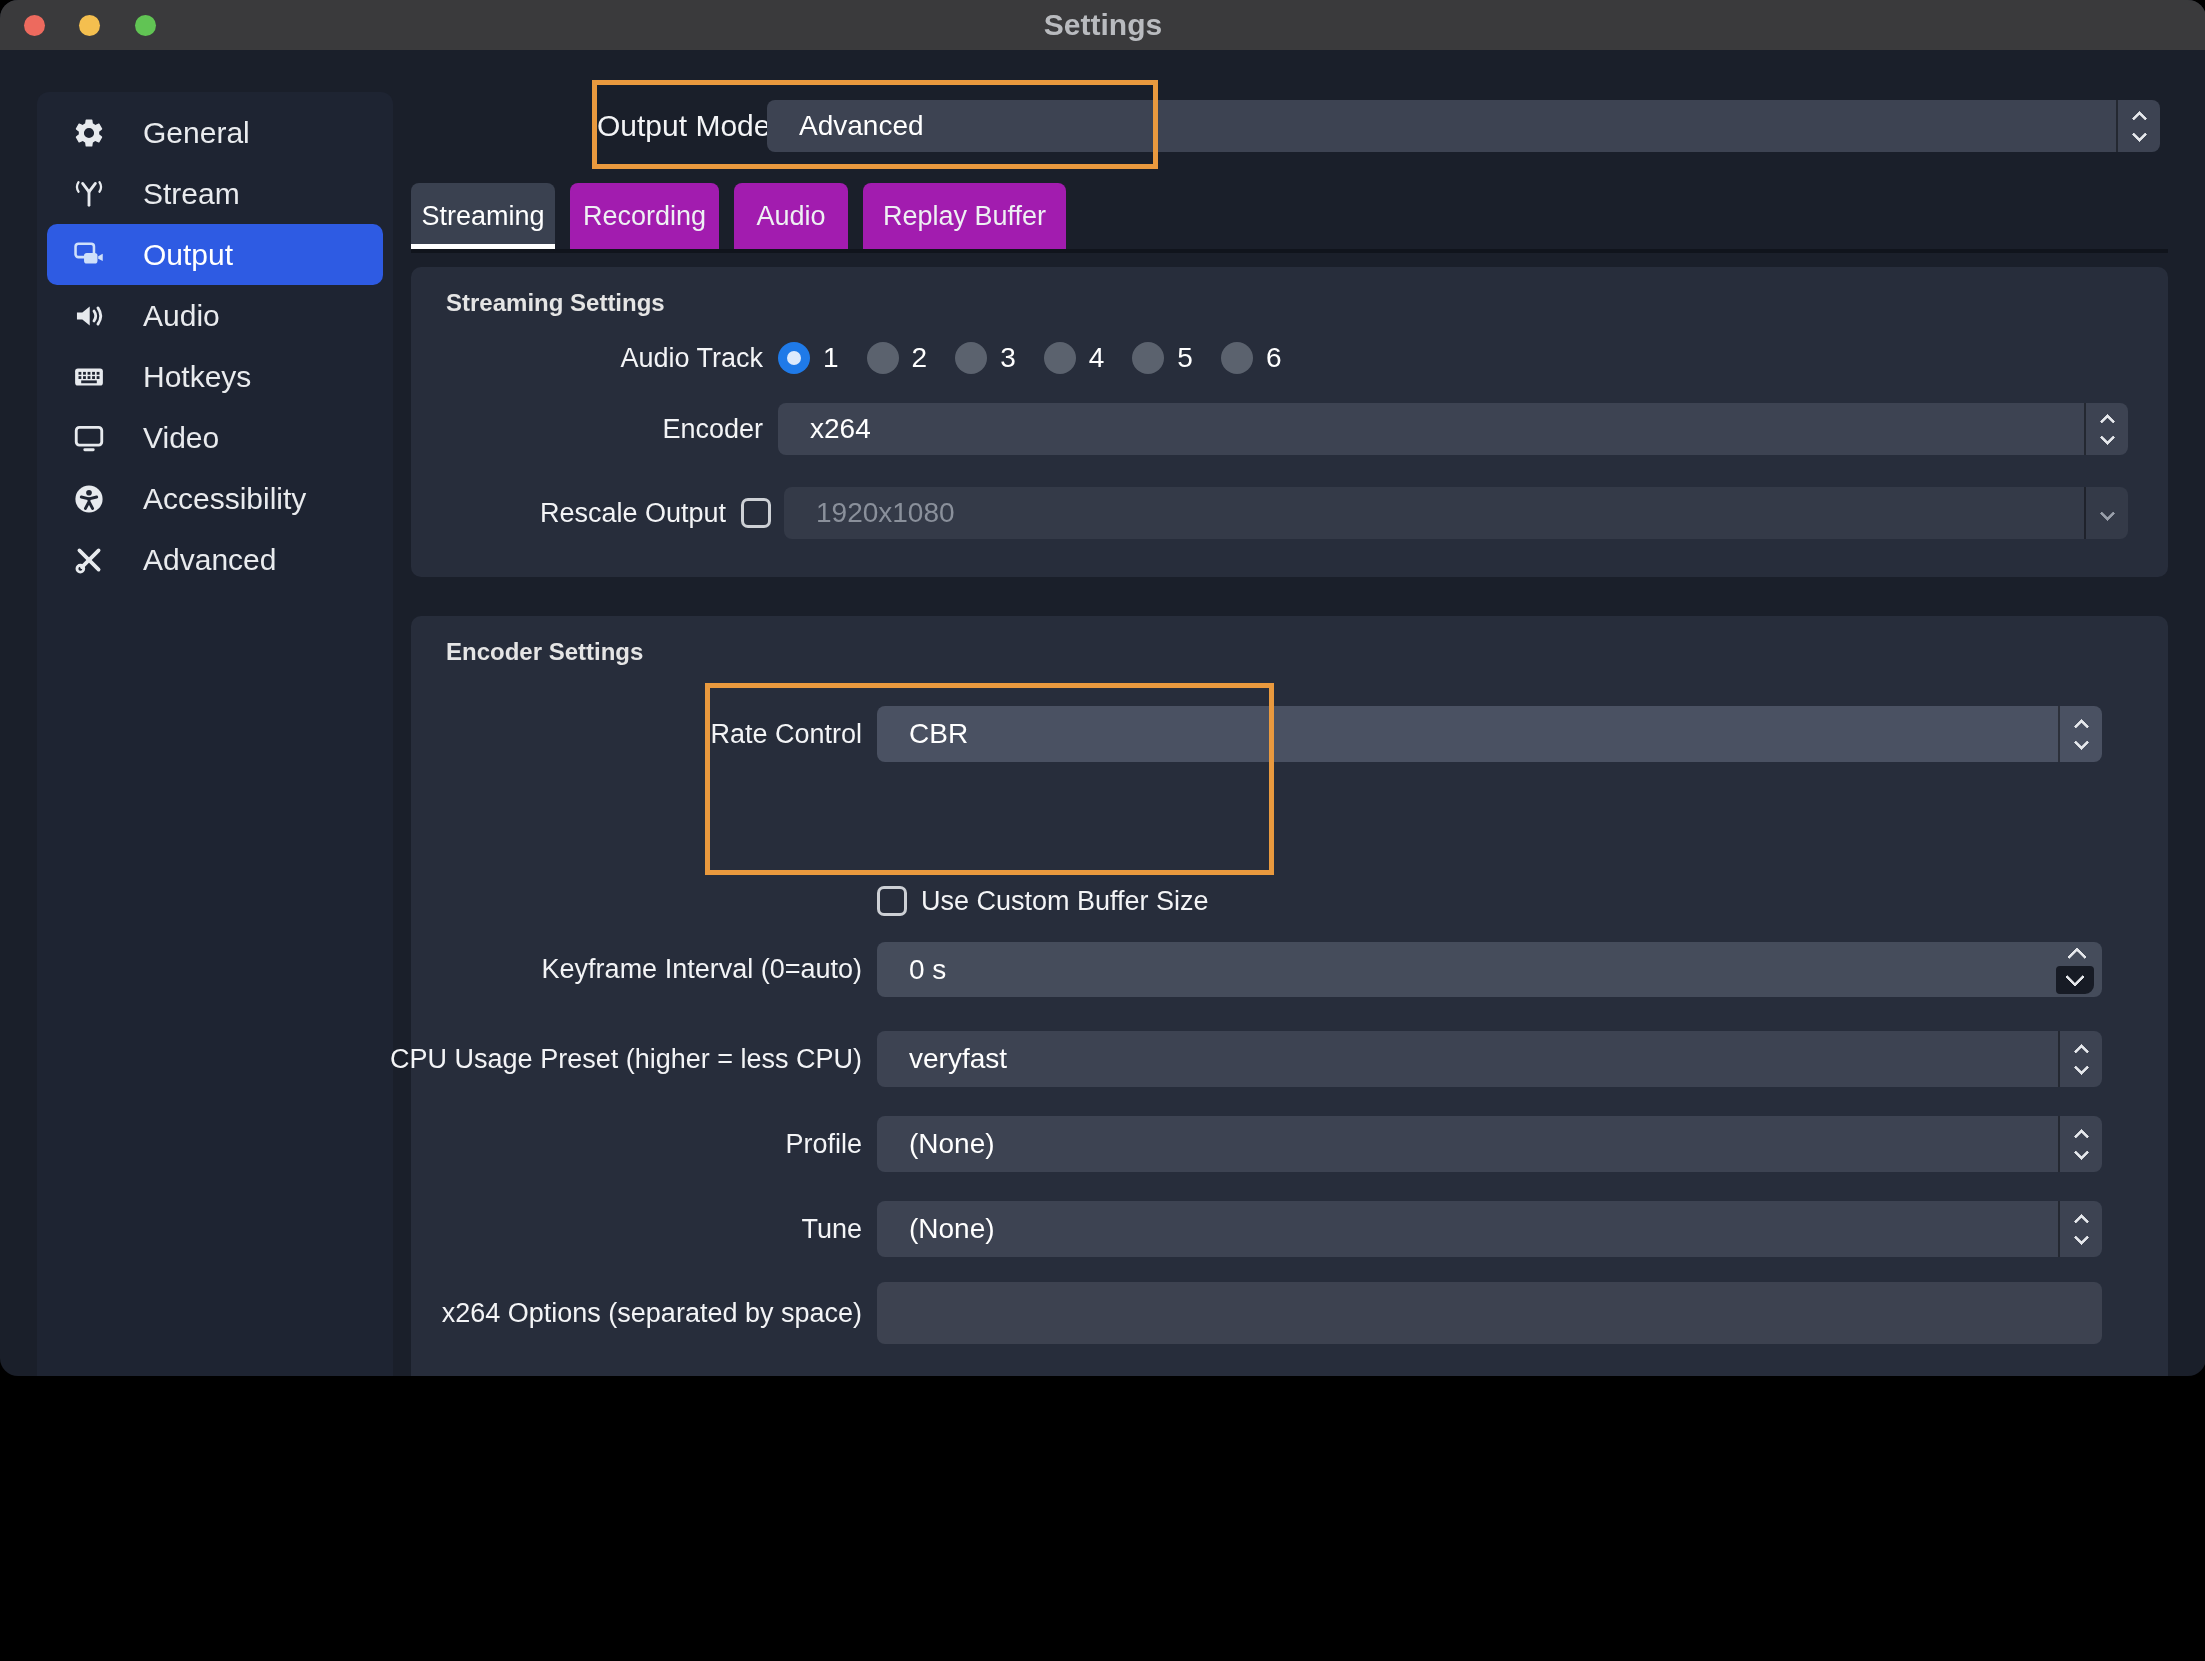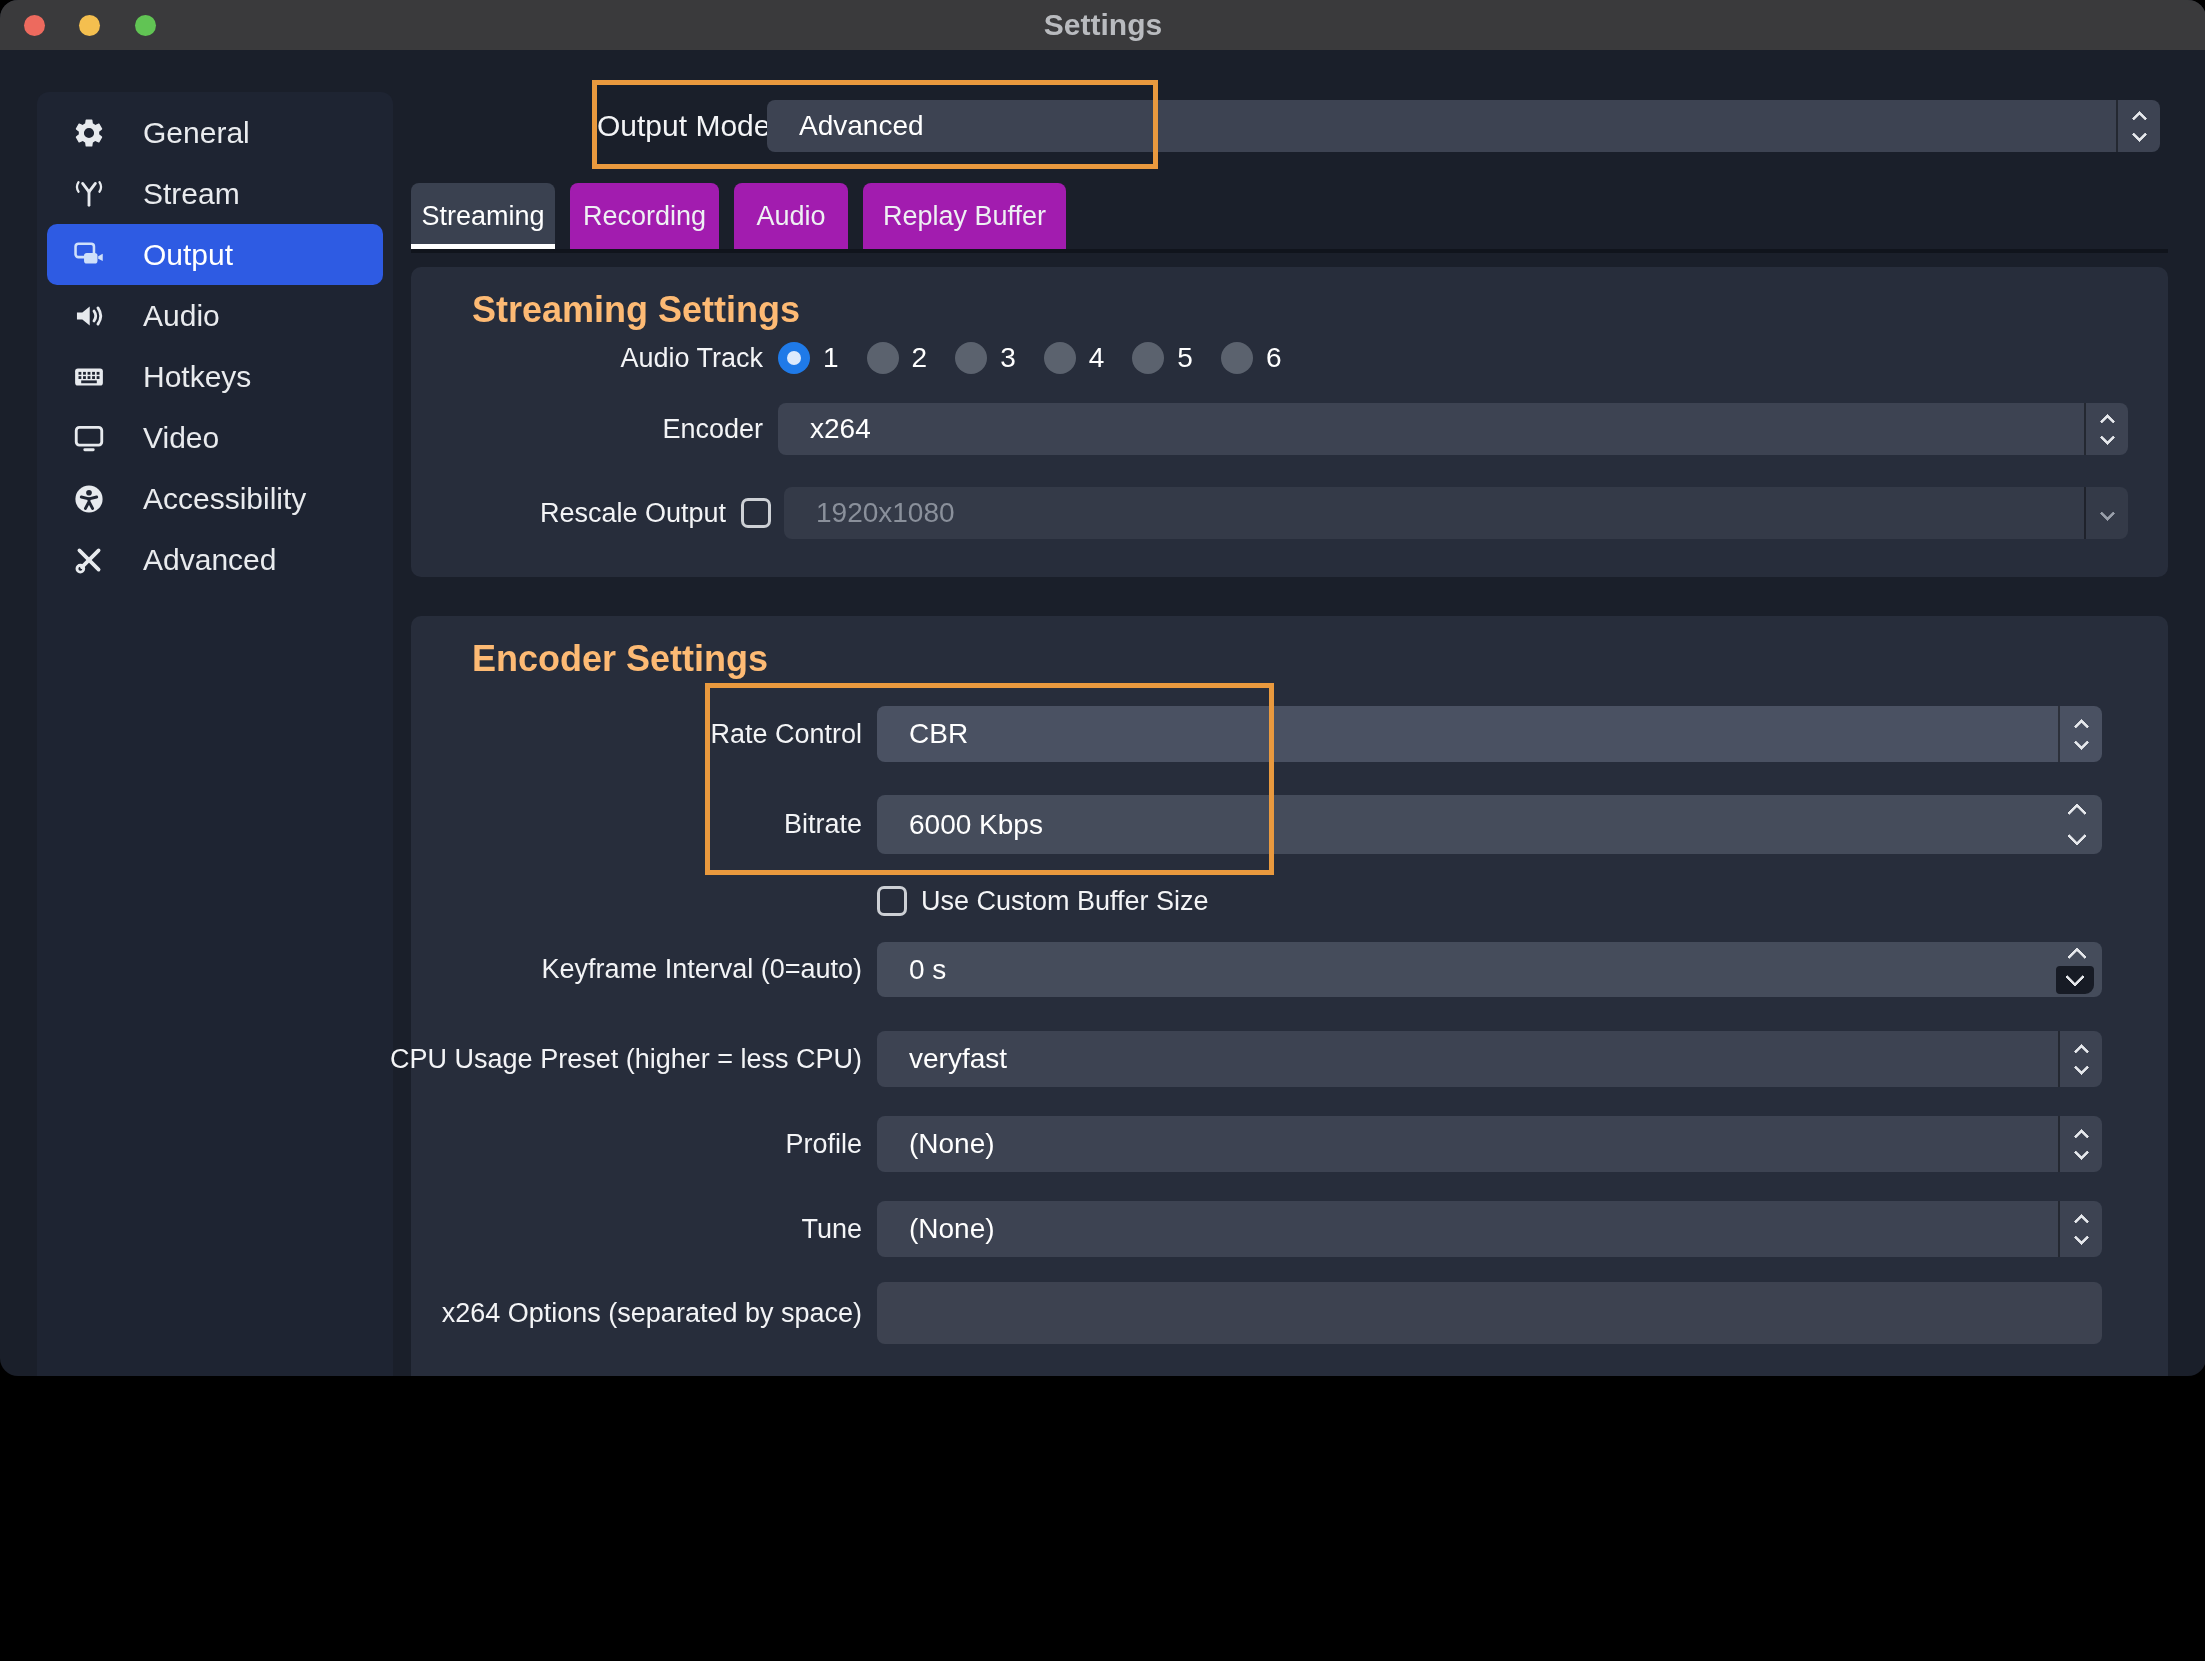--- a/index.html
+++ b/index.html
@@ -48,21 +48,21 @@
   .tabs { position:absolute; left:411px; top:183px; height:66px; display:flex; gap:15px; }
   .tab { position:relative; height:66px; background:#a21caf; border-radius:8px 8px 0 0; display:flex; align-items:center; justify-content:center; font-size:27px; color:#eef0f3; overflow:hidden; }
   .tab.active { background:#3a4150; color:#ffffff; }
   .tab.active::after { content:""; position:absolute; left:0; right:0; bottom:0; height:5px; background:#ffffff; }
   .tabstrip { position:absolute; left:411px; top:249px; width:1757px; height:4px; background:#10141c; }
 
   
   .group { position:absolute; left:411px; width:1757px; background:#272d3b; border-radius:10px; }
   .g1 { top:267px; height:310px; }
   .g2 { top:616px; height:786px; }
-  .ghead { position:absolute; left:35px; top:22px; font-size:36px; font-weight:700; color:#fdba74;margin-left:26px; }
+  .ghead { position:absolute; left:35px; top:22px; font-size:24px; font-weight:700; color:#e5e5e5; }
   .row { position:absolute; left:35px; right:40px; display:flex; align-items:center; }
   .g2 .row { right:66px; }
   .lbl { display:flex; justify-content:flex-end; margin-right:15px; }
   .lbl span { font-size:27px; color:#f3f4f6; white-space:nowrap; }
   .w320 { width:317px; flex:0 0 317px; }
   .w283 { width:280px; flex:0 0 280px; }
   .w420 { width:416px; flex:0 0 416px; }
   .grow { flex:1; height:100%; }
 
   
@@ -285,32 +285,20 @@
         </div>
       <div class="grow combo hi">
         <span class="val">CBR</span>
         <span class="stepper">
             <i class="chv up"></i>
             <i class="chv dn"></i>
           </span>
       </div>
     </div>
 
-    <div class="row" style="top:179px; height:59px;">
-      <div class="lbl w420">
-          <span>Bitrate</span>
-        </div>
-      <div class="grow spin">
-        <span class="val">6000 Kbps</span>
-        <span class="stepper">
-            <i class="chv up"></i>
-            <i class="chv dn"></i>
-          </span>
-      </div>
-    </div>
 
     <div class="row" style="top:265px; height:40px;">
       <div class="spacer435"></div>
       <span class="cb"></span>
       <span class="cb-label">Use Custom Buffer Size</span>
     </div>
 
     <div class="row" style="top:326px; height:55px;">
       <div class="lbl w420">
           <span>Keyframe Interval (0=auto)</span>

